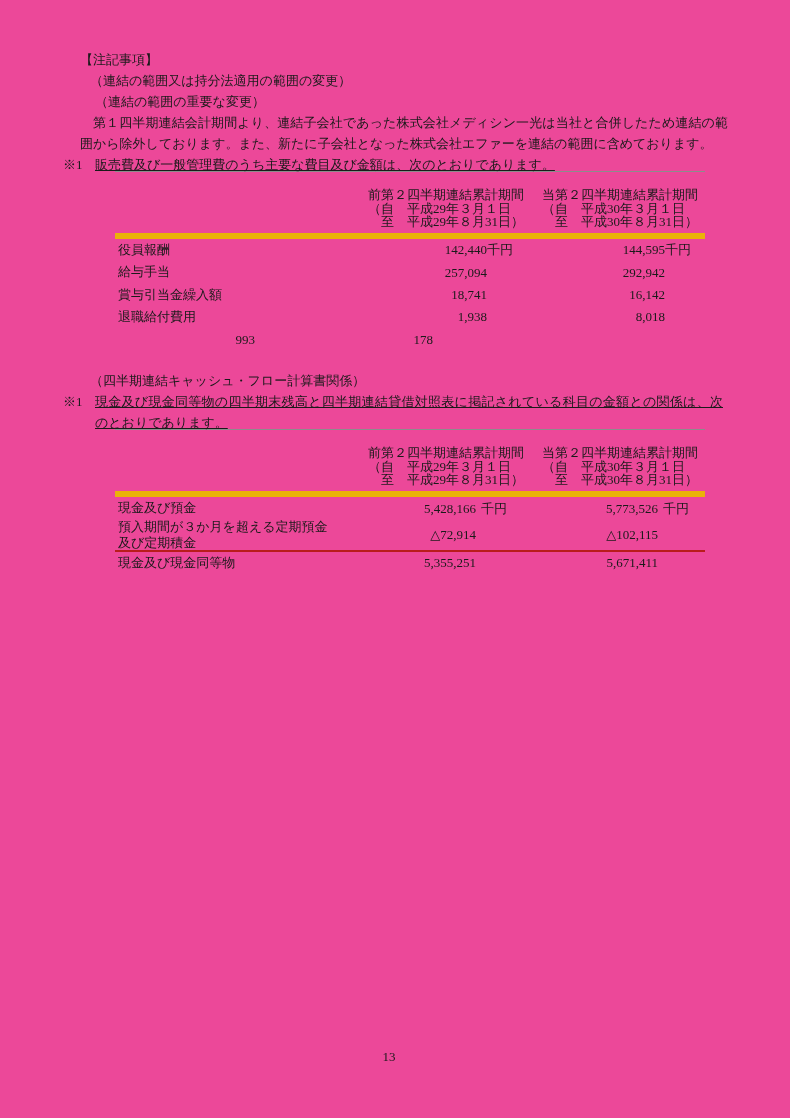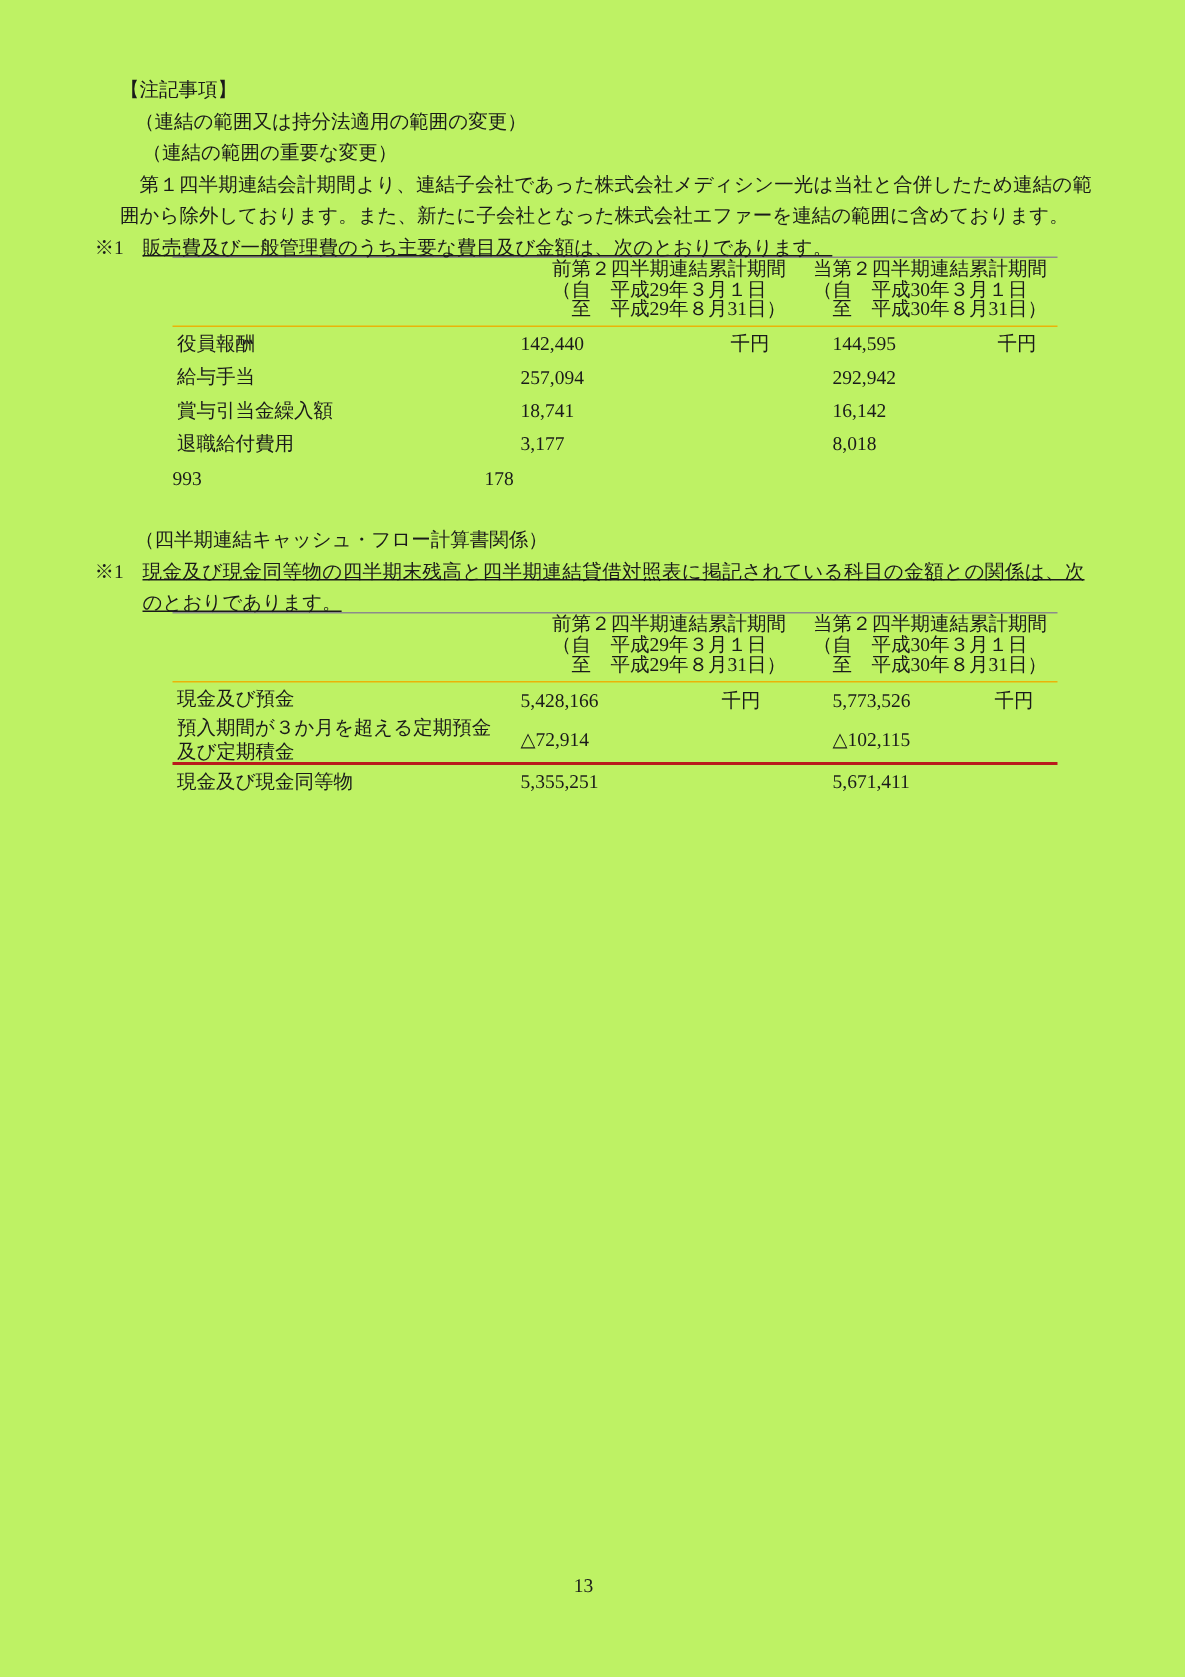--- a/index.html
+++ b/index.html
@@ -1,21 +1,21 @@
 <!DOCTYPE html>
 <html lang="ja"><head>
 <meta charset="utf-8">
 <style>
   * { margin:0; padding:0; box-sizing:border-box; }
   html,body { background:#ffffff; }
   .page {
     position:relative;
     width:790px; height:1118px;
     margin:0 auto;
-    background:#bef264;
+    background:#ec4899;
     color:#1a1a1a;
     font-family:"Liberation Serif","DejaVu Serif",serif;
     font-size:13px;
     line-height:21px;
     overflow:hidden;
   }
   .doc { padding:49px 63px 0 63px; }
 
   .ind-title { margin-left:17px; }
   .ind1 { margin-left:27px; }
@@ -32,37 +32,37 @@
 
   .note-line { display:flex; margin-top:0; }
   .note-mark { width:32px; flex:0 0 32px; }
   .note-text { width:628px; text-align:justify;text-decoration:underline; }
 
   
   .fin-table { width:590px; margin-left:52px; margin-top:-4px; }
   .thead {
     display:flex;
     border-top:1px solid #8c8c8c;
-    border-bottom:1px solid #eab308;
-    padding:0 0 4px 0;
+    border-bottom:6px solid #eab308;
+    padding:16px 0 4px 0;
     line-height:13.5px;
   }
   .hsp1 { width:253px; flex:0 0 253px; }
   .hsp2 { width:16px;  flex:0 0 16px; }
   .hcol { width:158px; flex:0 0 158px; white-space:pre-line; }
 
   .trow {
     display:flex;
     align-items:center;
     min-height:22.4px;
     padding-right:14px;
   }
   .trow.rule-above { border-top:2px solid #b91c1c; }
   .tlabel { flex:1; padding-left:3px; line-height:15.5px; white-space:pre-line; }
-  .num  { text-align:left; }
+  .num  { text-align:right; }
   .num1 { width:140px; flex:0 0 140px; }
   .unit1{ width:26px;  flex:0 0 26px; }
   .num2 { width:152px; flex:0 0 152px;padding-left:42px; }
   .unit2{ width:26px;  flex:0 0 26px; }
 
   .t2 .num1 { width:129px; flex:0 0 129px; }
   .t2 .unit1{ width:37px;  flex:0 0 37px; padding-left:5px; }
   .t2 .num2 { width:145px; flex:0 0 145px; }
   .t2 .unit2{ width:33px;  flex:0 0 33px; padding-left:5px; }
 
@@ -115,21 +115,21 @@
       </div>
       <div class="trow">
         <span class="tlabel">賞与引当金繰入額</span>
         <span class="num num1">18,741</span>
         <span class="unit unit1"></span>
         <span class="num num2">16,142</span>
         <span class="unit unit2"></span>
       </div>
       <div class="trow">
         <span class="tlabel">退職給付費用</span>
-        <span class="num num1">3,177</span>
+        <span class="num num1">1,938</span>
         <span class="unit unit1"></span>
         <span class="num num2">8,018</span>
         <span class="unit unit2"></span>
       </div>
       <div class="trow">
         <span class="num num1">993</span>
         <span class="unit unit1"></span>
         <span class="num num2">178</span>
         <span class="unit unit2"></span>
       </div>

